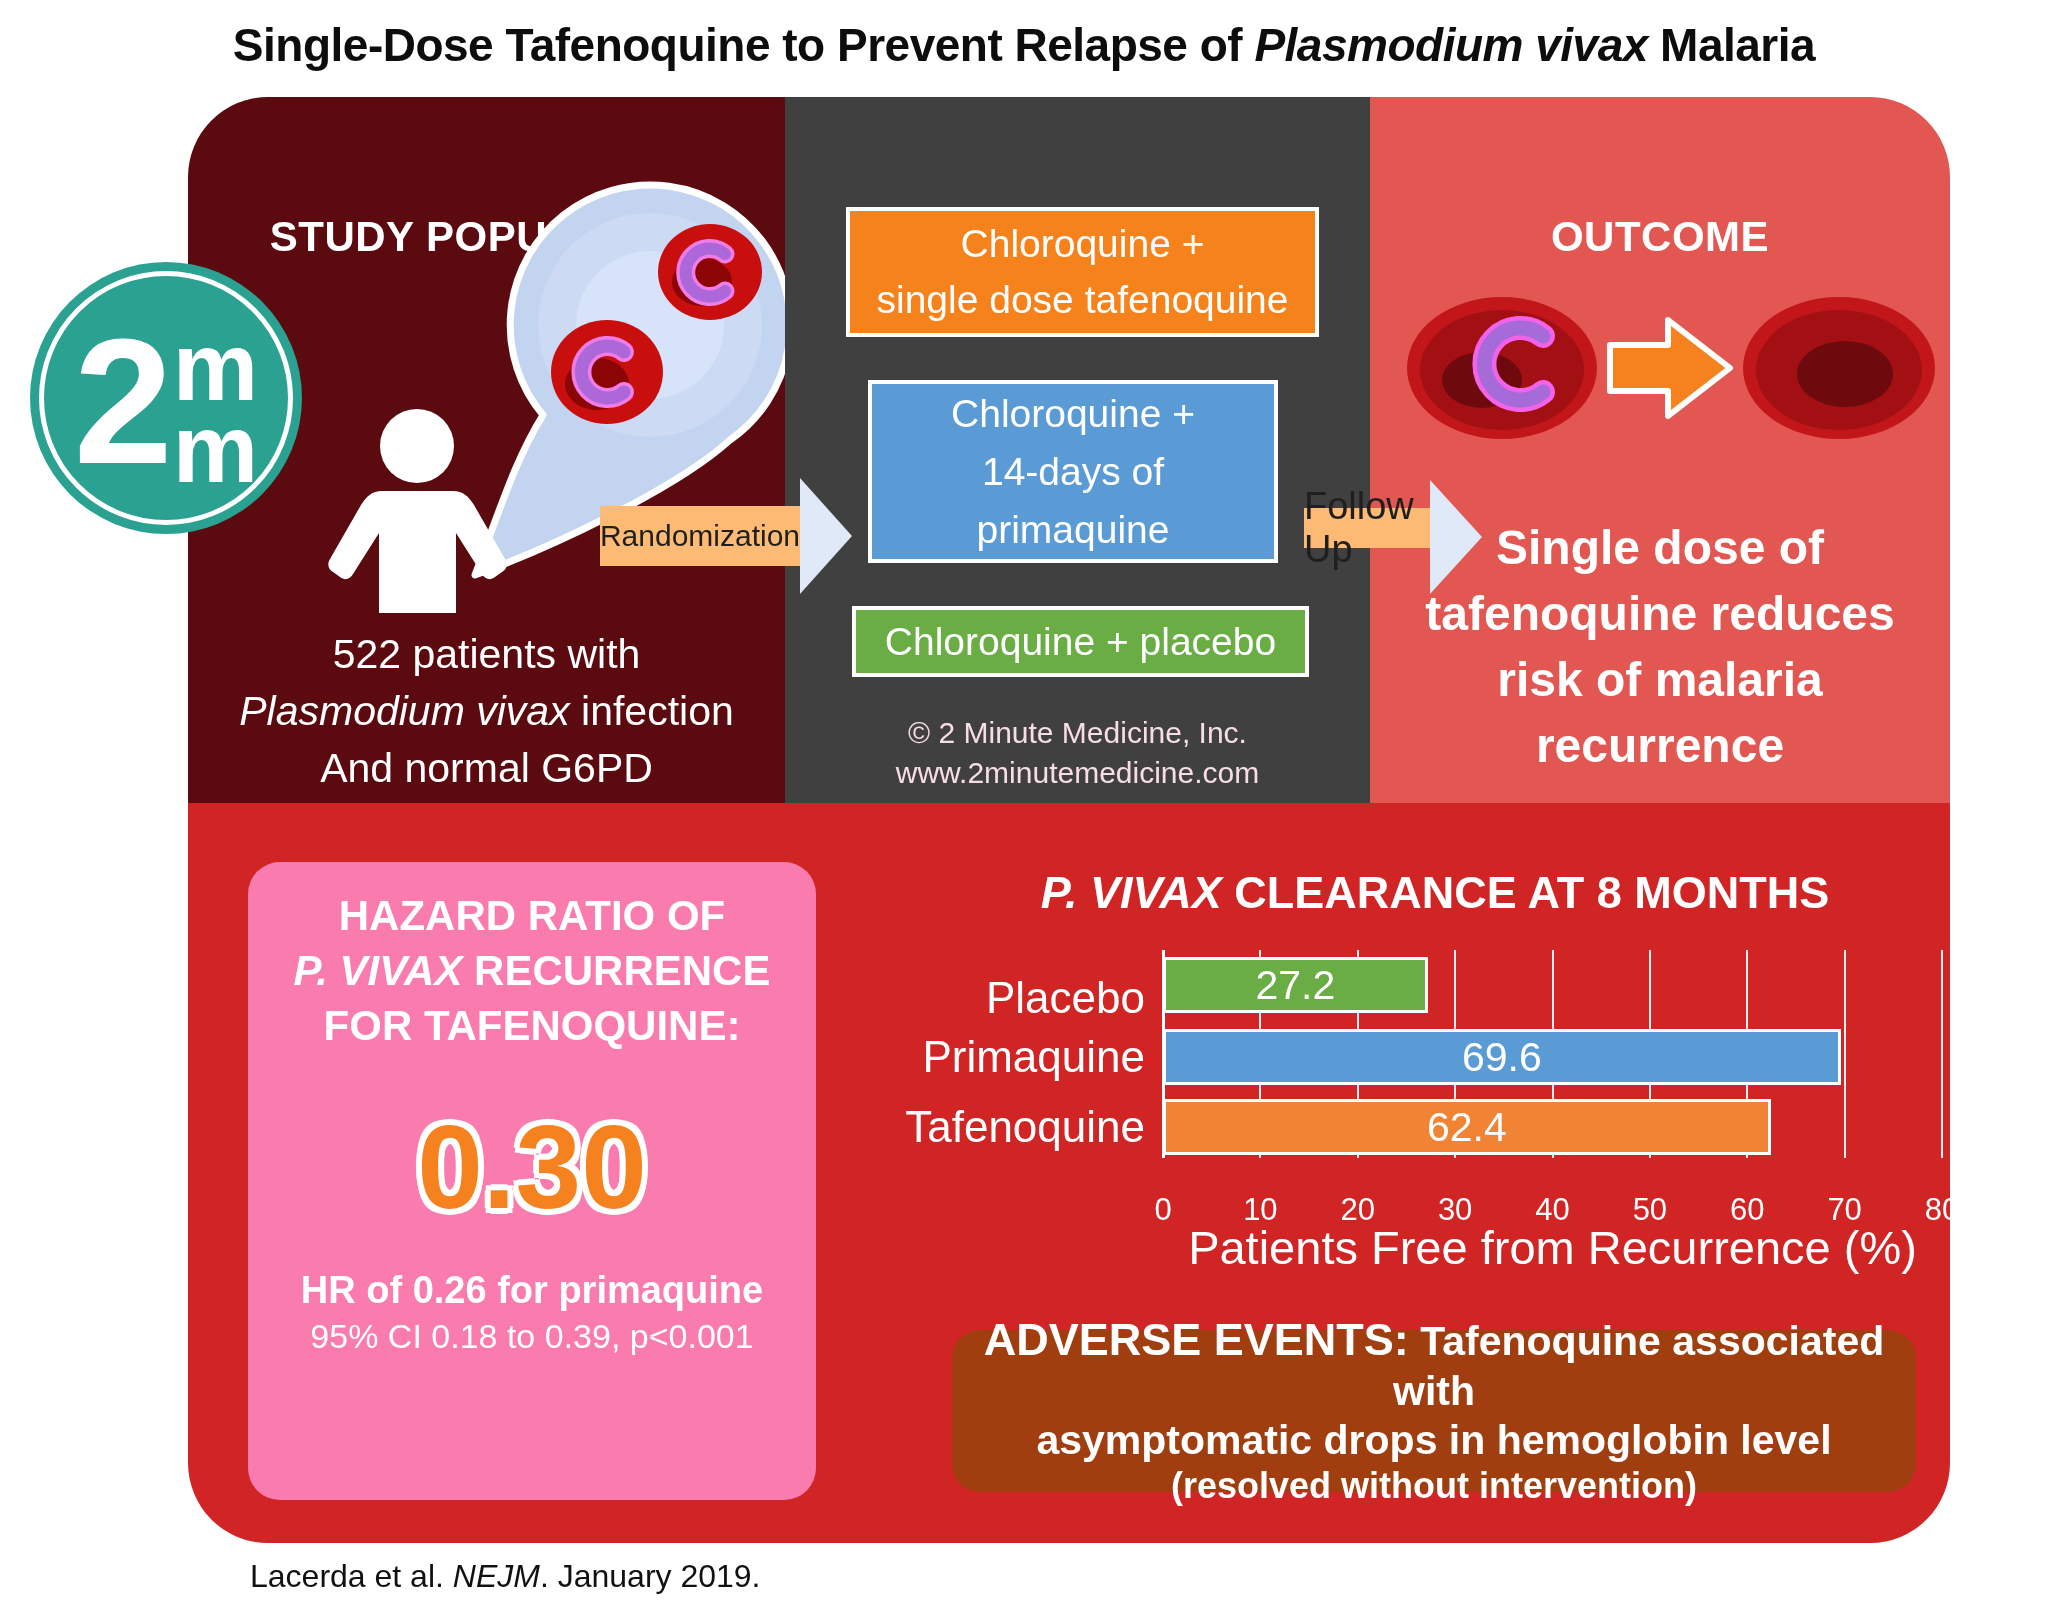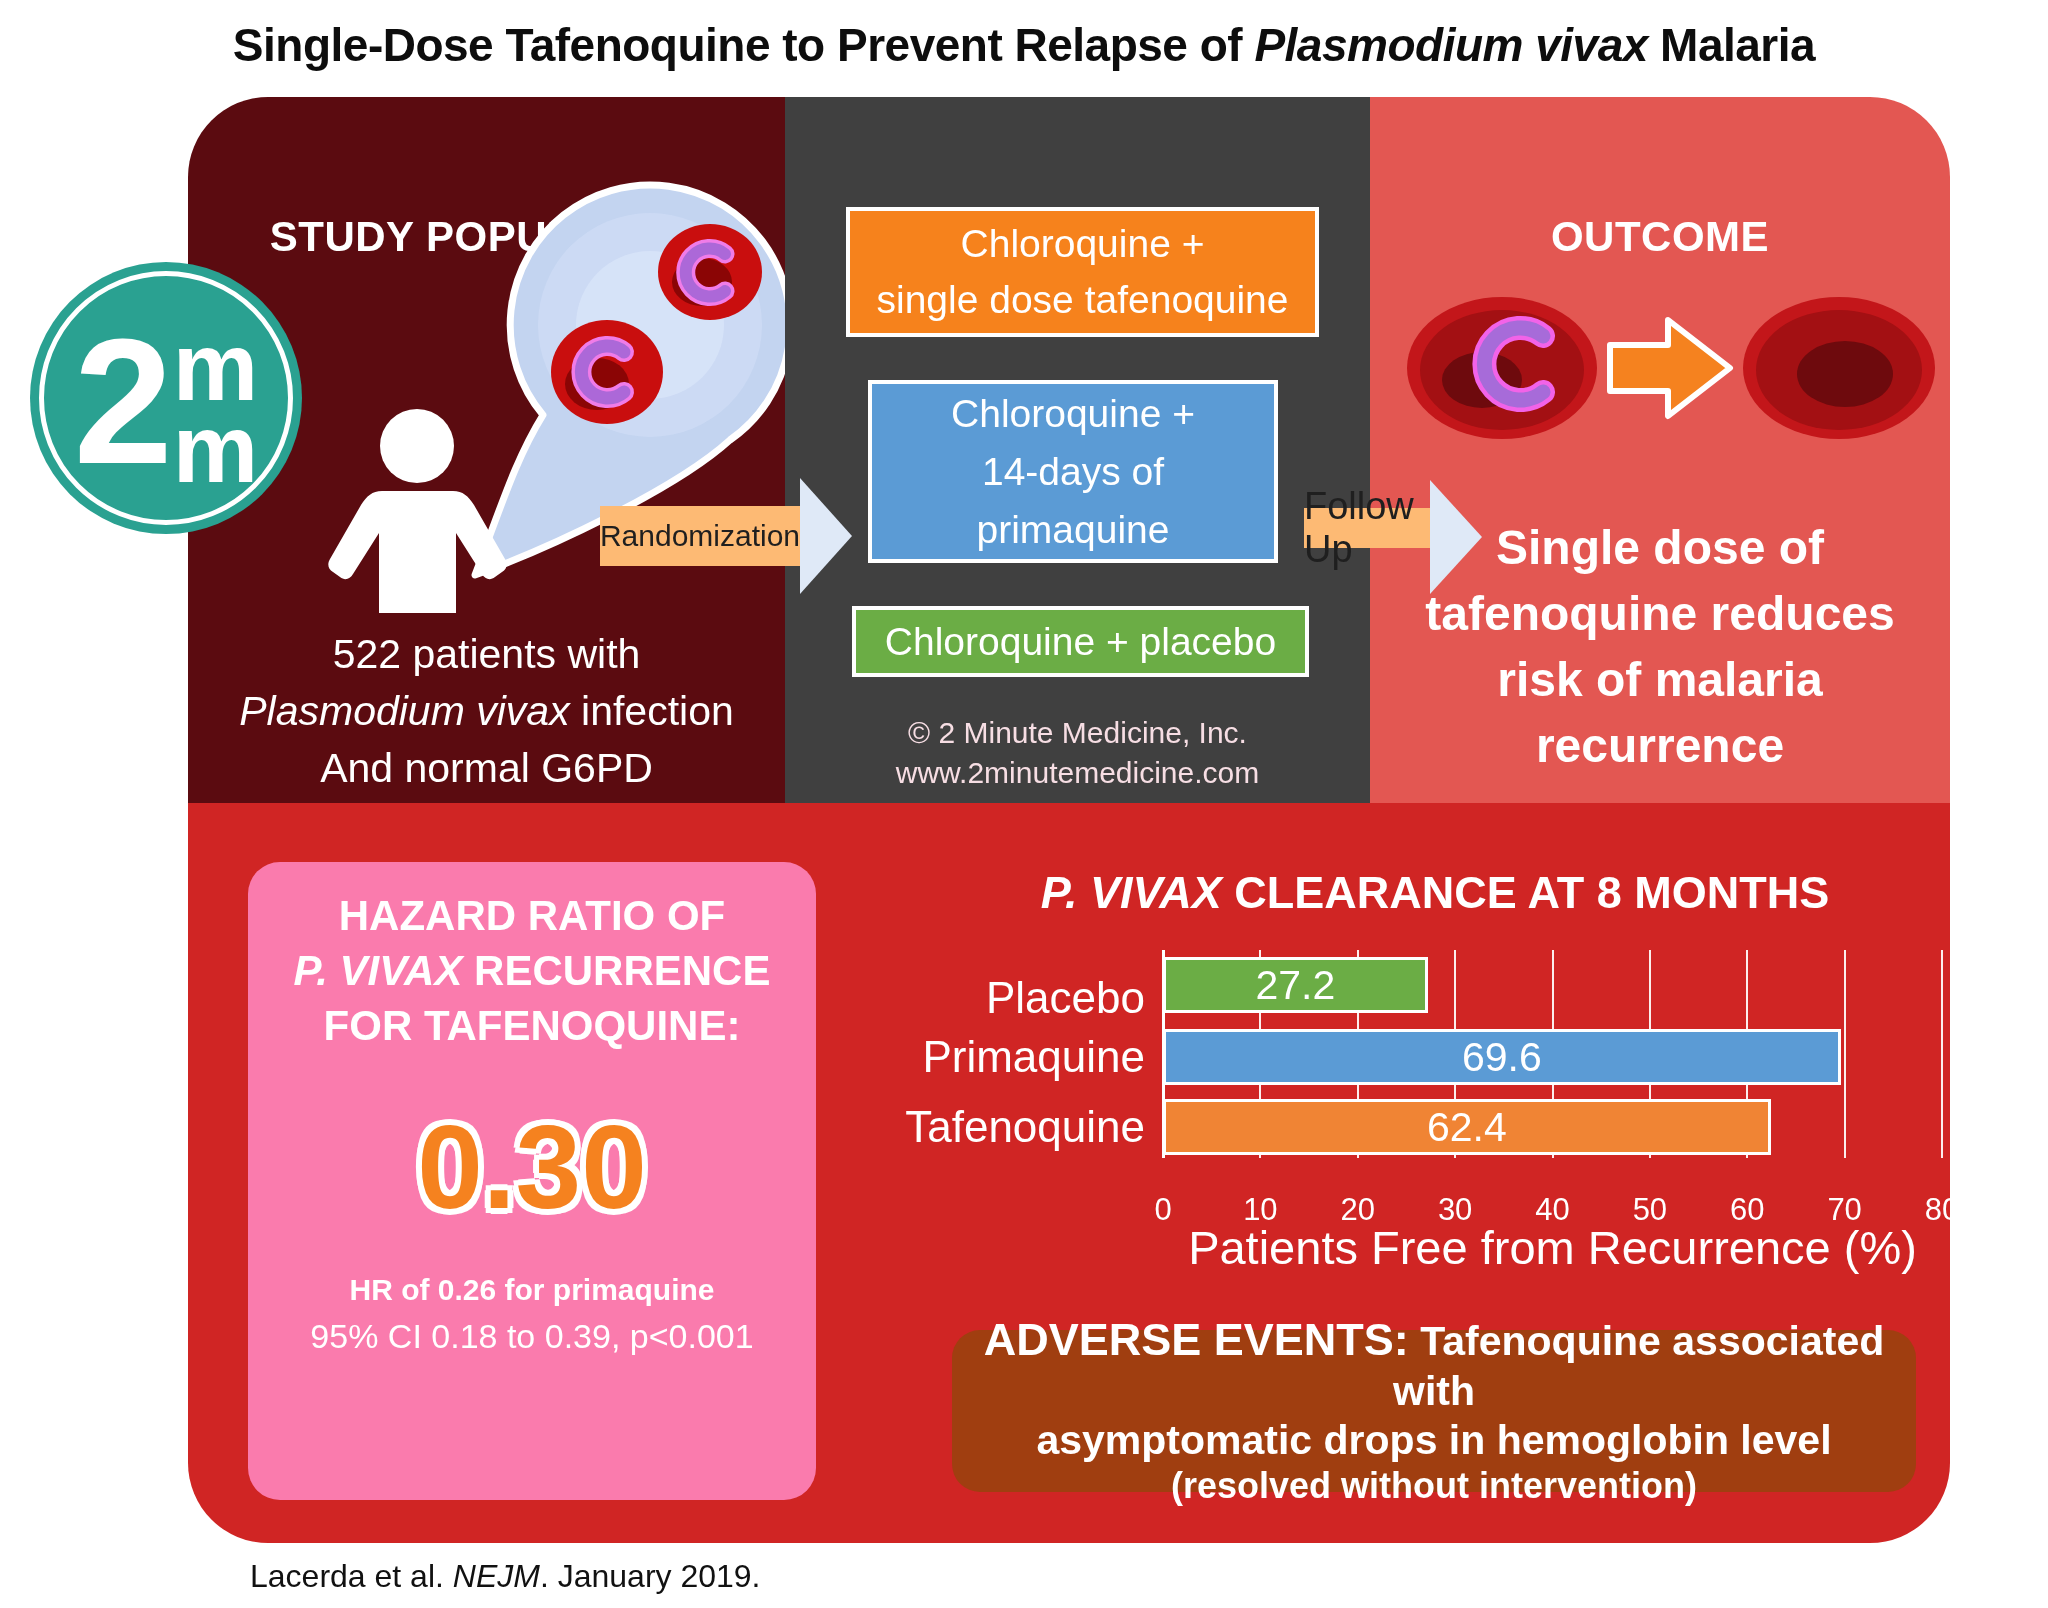--- a/index.html
+++ b/index.html
@@ -62,21 +62,21 @@
   
   .hazard-box{position:absolute;left:248px;top:862px;width:568px;height:638px;
     background:#FA7BAD;border-radius:32px;color:#ffffff;text-align:center;
     display:flex;flex-direction:column;align-items:center;box-sizing:border-box;padding-top:26px;}
   .hazard-heading{font-size:42px;font-weight:700;line-height:55px;}
   .hazard-heading em{font-style:italic;}
   .hazard-value{margin-top:55px;font-size:118px;font-weight:700;line-height:118px;color:#F5821F;
     text-shadow:-5px -5px 0 #fff,5px -5px 0 #fff,-5px 5px 0 #fff,5px 5px 0 #fff,
       0 -6px 0 #fff,0 6px 0 #fff,-6px 0 0 #fff,6px 0 0 #fff;}
   .hazard-sub{margin-top:26px;font-size:40px;font-weight:700;line-height:49px;}
-  .hazard-hr{margin-top:40px;font-size:30px;font-weight:700;line-height:48px;}
+  .hazard-hr{margin-top:40px;font-size:38px;font-weight:700;line-height:48px;}
   .hazard-ci{font-size:34px;font-weight:400;line-height:44px;}
 
   
   .chart{position:absolute;left:870px;top:858px;width:1130px;height:450px;color:#fff;}
   .chart-title{position:absolute;left:0;top:10px;width:100%;text-align:center;
     font-size:45px;font-weight:700;line-height:50px;}
   .chart-title em{font-style:italic;}
   .plot{position:absolute;left:293px;top:92px;width:779px;height:208px;}
   .gridline{position:absolute;top:0;height:208px;width:2px;background:rgba(255,255,255,0.92);
     transform:translateX(-1px);}

